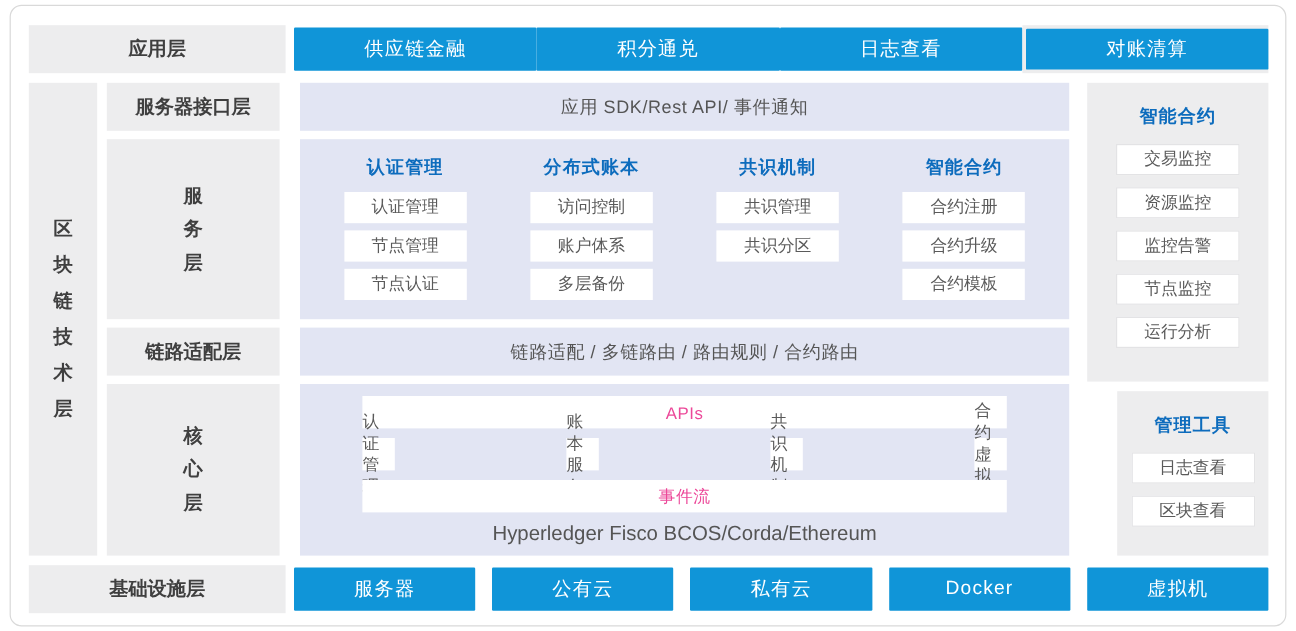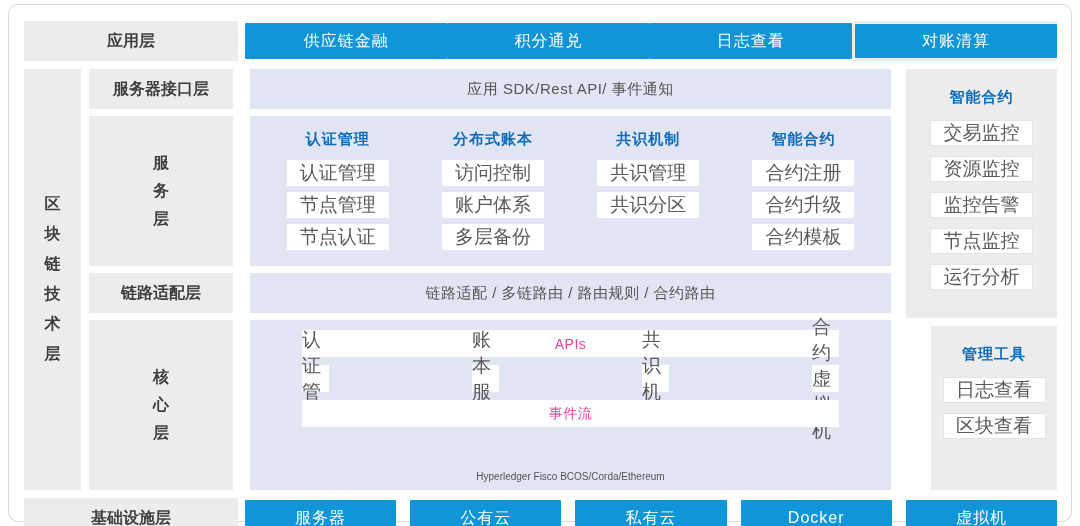--- a/index.html
+++ b/index.html
@@ -68,36 +68,36 @@
   .lav-panel{background:var(--panel-lavender);}
   .service-panel{
     height:150px;flex:0 0 150px;display:flex;padding:12px 10px 10px;
   }
   .svc-col{flex:1 1 0;display:flex;flex-direction:column;align-items:center;gap:6px;}
   .svc-header{
     color:var(--header-blue);font-weight:700;font-size:15px;height:22px;
     display:flex;align-items:center;margin-bottom:4px;letter-spacing:1px;
   }
   .white-box{
-    width:102px;height:26px;background:#fff;color:#5a5a5a;font-size:19px;
+    width:102px;height:26px;background:#fff;color:#5a5a5a;font-size:14px;
     display:flex;align-items:center;justify-content:center;flex:0 0 26px;
   }
   .core-panel{
     flex:1 1 auto;display:flex;flex-direction:column;gap:8px;
     padding:10px 52px 8px;
   }
   .white-bar{
     height:27px;flex:0 0 27px;background:#fff;color:#ec4899;font-size:14px;
     display:flex;align-items:center;justify-content:center;letter-spacing:.5px;
   }
   .modules-row{display:flex;justify-content:space-between;}
   .modules-row .white-box{height:27px;flex:0 0 27px;}
   .platforms{
     flex:1 1 auto;display:flex;align-items:center;justify-content:center;
-    font-size:10px;color:#555;margin-top:36px;
+    font-size:17px;color:#555;
   }
 
   .right-col{width:151px;flex:0 0 151px;display:flex;flex-direction:column;gap:8px;margin-left:8px;}
   .grey-panel{
     background:var(--panel-grey);display:flex;flex-direction:column;align-items:center;
     padding-top:19px;
   }
   .grey-panel.p1{height:249px;flex:0 0 249px;}
   .grey-panel.p2{flex:1 1 auto;margin-left:25px;}
   .panel-header{

